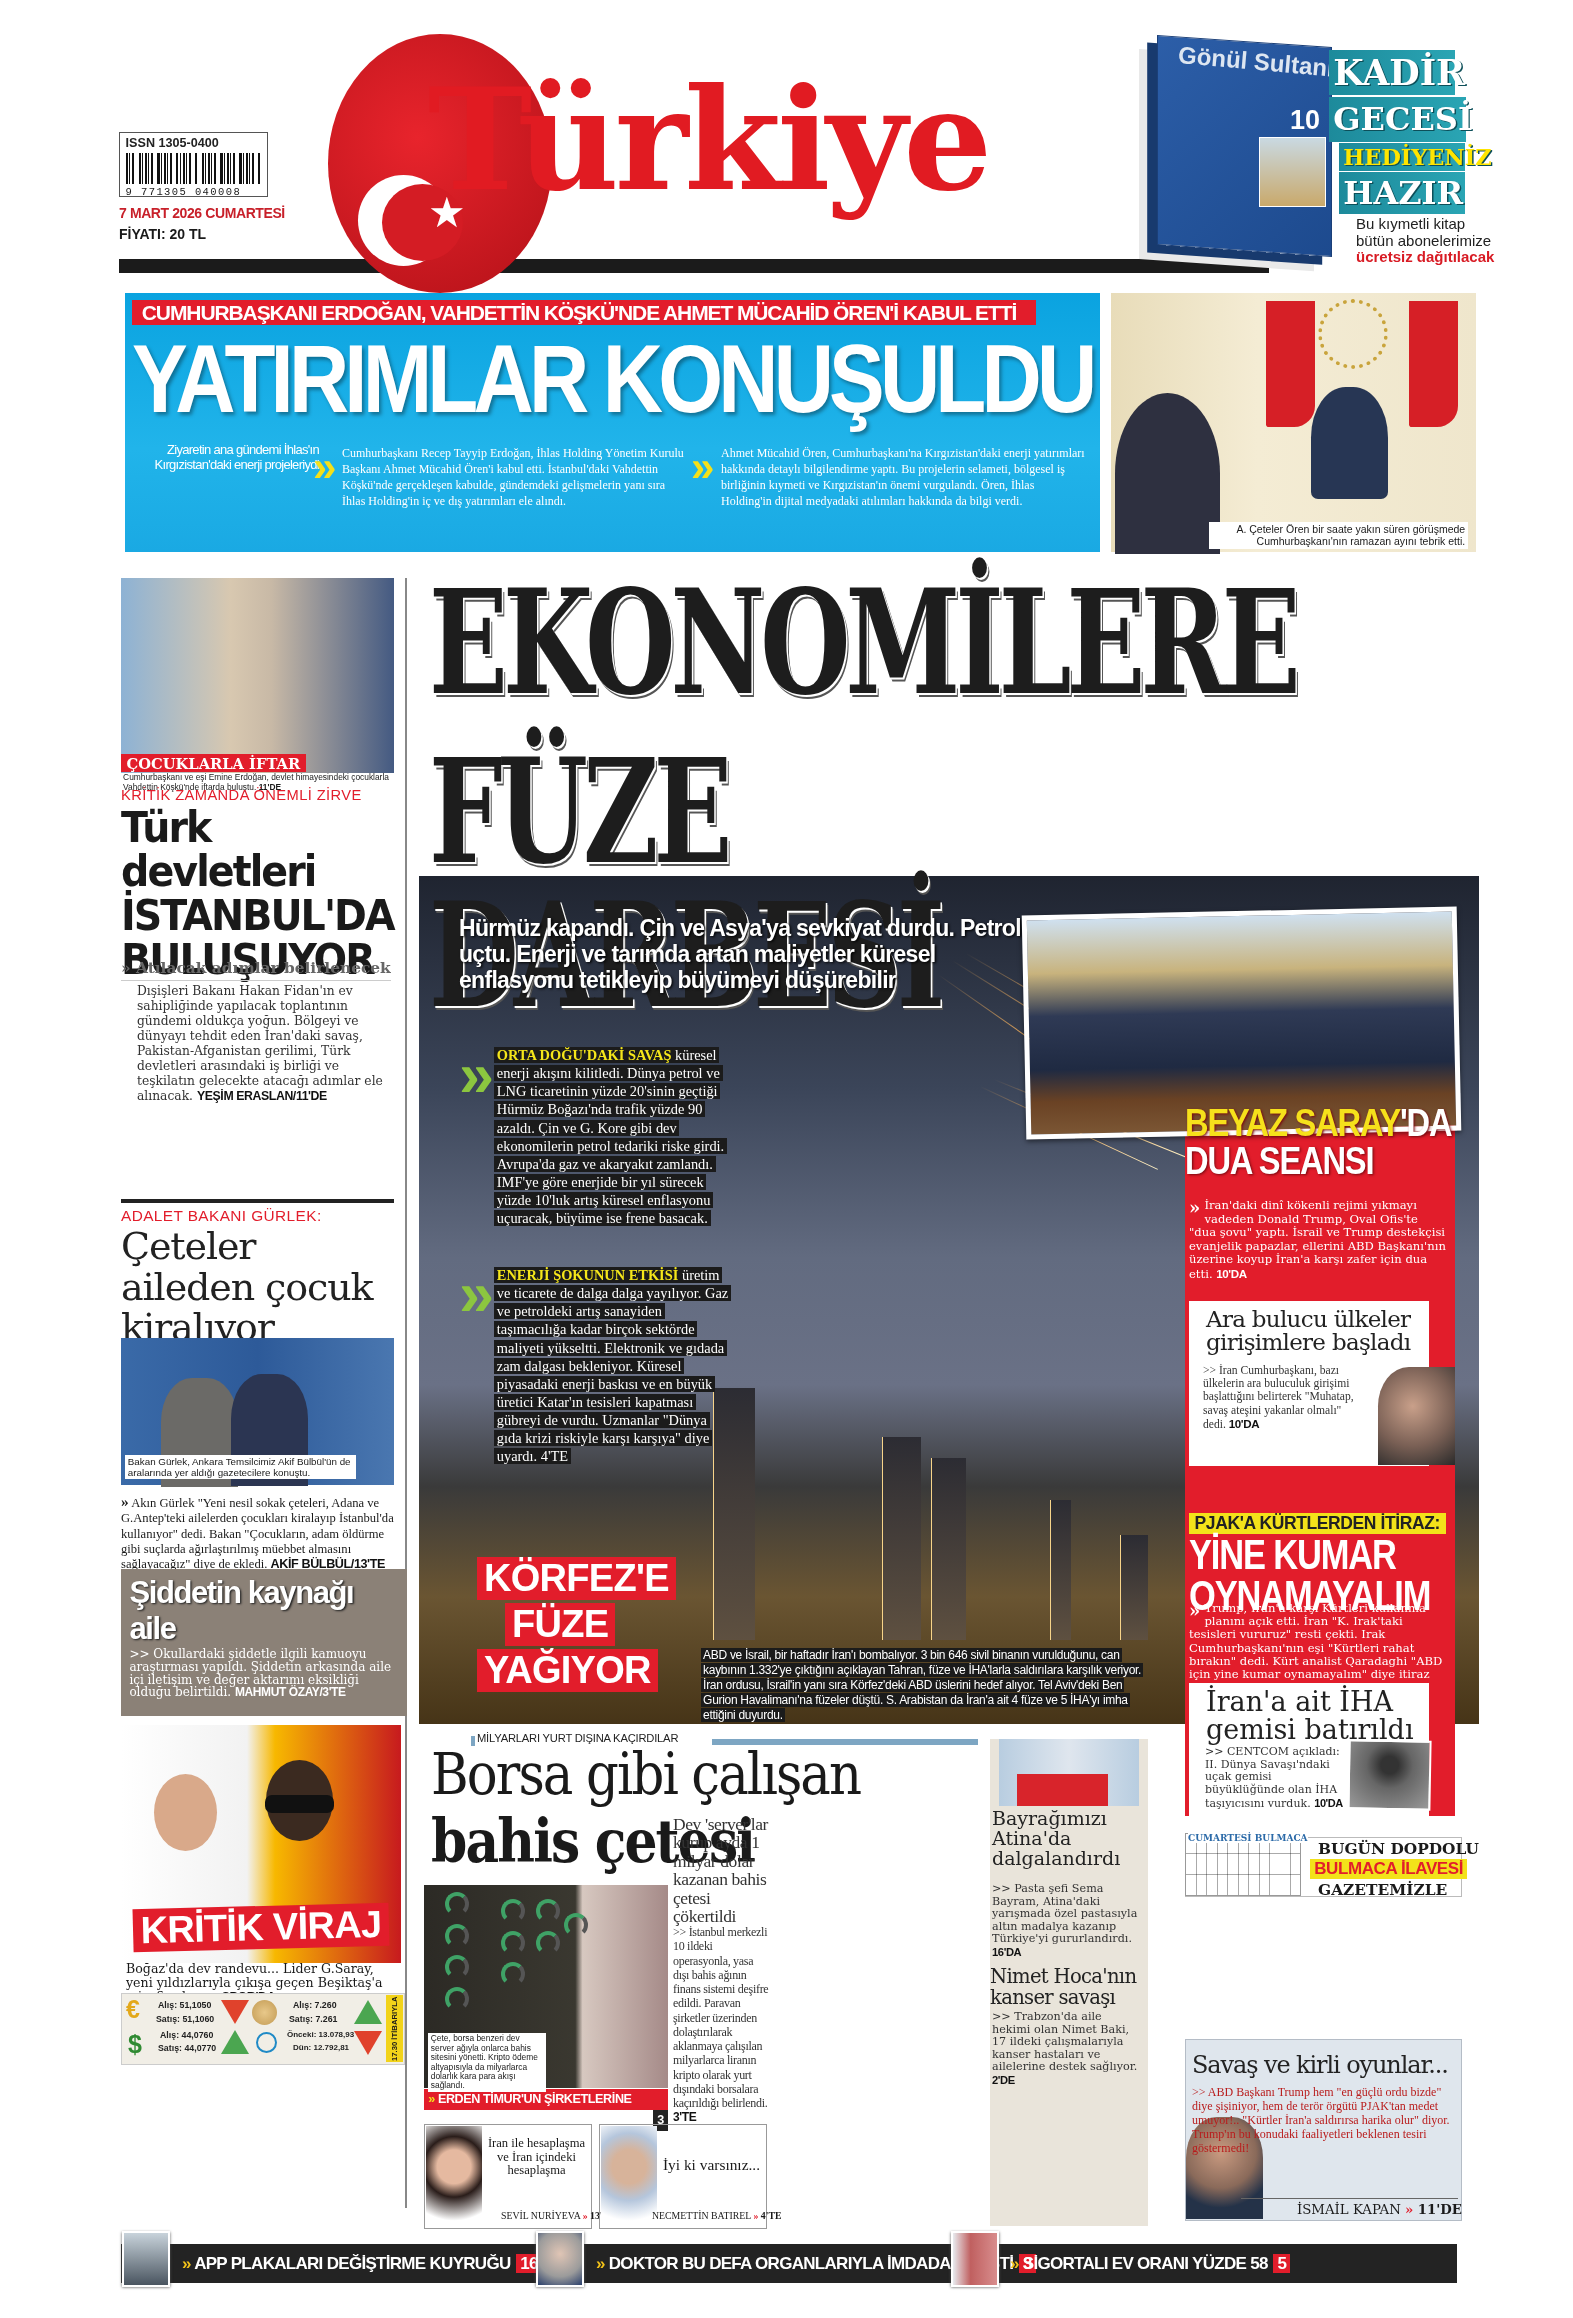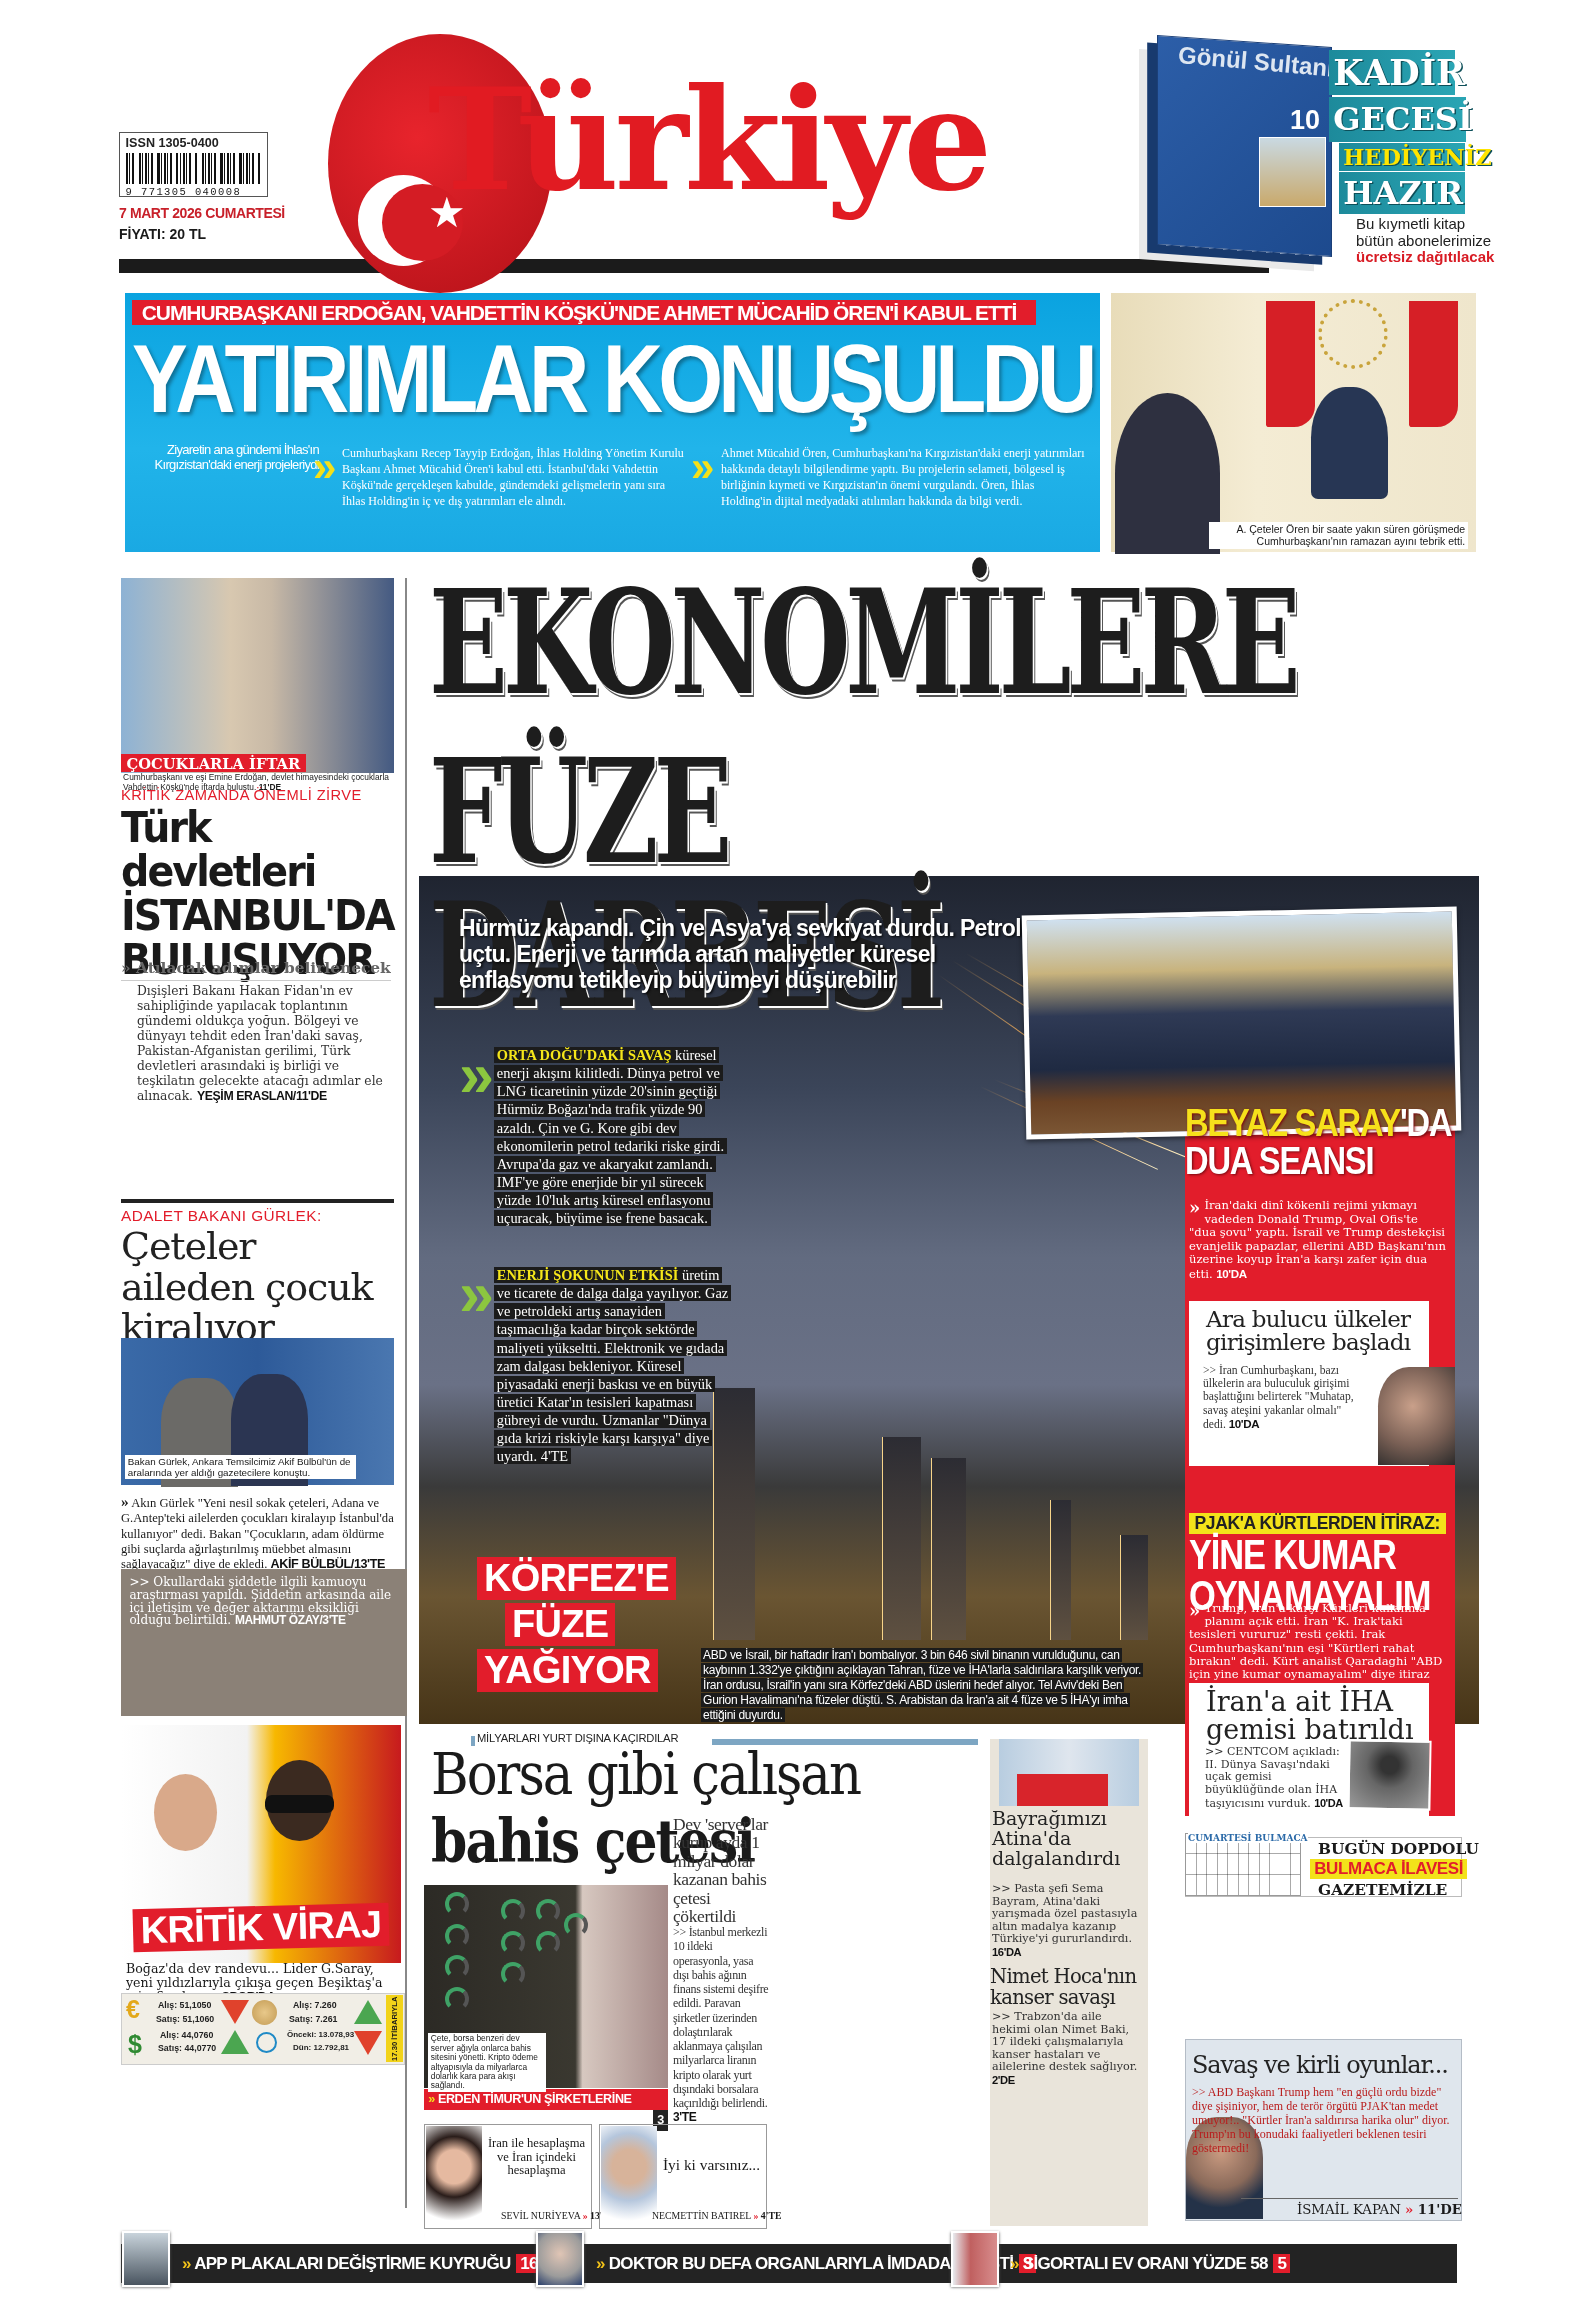--- a/index.html
+++ b/index.html
@@ -232,20 +232,21 @@
 <div class="abs" id="zirve-p"><span>Dışişleri Bakanı Hakan Fidan'ın ev sahipliğinde yapılacak toplantının gündemi oldukça yoğun. Bölgeyi ve dünyayı tehdit eden İran'daki savaş, Pakistan-Afganistan gerilimi, Türk devletleri arasındaki iş birliği ve teşkilatın gelecekte atacağı adımlar ele alınacak.</span> <span class="byline blk">YEŞİM ERASLAN/11'DE</span></div>
 <div class="abs" id="sep1"></div>
 <div class="abs" id="cete-k">ADALET BAKANI GÜRLEK:</div>
 <div class="abs" id="cete-h" style="width:277px">Çeteler aileden çocuk kiralıyor</div>
 <div class="abs" id="cete-photo"></div>
 <div class="abs" id="cete-p1"></div>
 <div class="abs" id="cete-p2"></div>
 <div class="abs" id="cete-cap">Bakan Gürlek, Ankara Temsilcimiz Akif Bülbül'ün de aralarında yer aldığı gazetecilere konuştu.</div>
 <div class="abs" id="cete-p"><span class="ch">»</span> <span>Akın Gürlek "Yeni nesil sokak çeteleri, Adana ve G.Antep'teki ailelerden çocukları kiralayıp İstanbul'da kullanıyor" dedi. Bakan "Çocukların, adam öldürme gibi suçlarda ağırlaştırılmış müebbet almasını sağlayacağız" diye de ekledi.</span> <span class="byline blk">AKİF BÜLBÜL/13'TE</span></div>
 <div class="abs" id="siddet">
+  <div id="siddet-h">Şiddetin kaynağı aile</div>
   <div id="siddet-p"><span>&gt;&gt; Okullardaki şiddetle ilgili kamuoyu araştırması yapıldı. Şiddetin arkasında aile içi iletişim ve değer aktarımı eksikliği olduğu belirtildi.</span> <b class="byline" style="color:#fff">MAHMUT ÖZAY/3'TE</b></div>
 </div>
 <div class="abs" id="spor-photo"></div>
 <div class="abs" id="spor-head1"></div>
 <div class="abs" id="spor-head2"></div>
 <div class="abs" id="spor-mask"></div>
 <div class="abs" id="spor-label">KRİTİK VİRAJ</div>
 <div class="abs" id="spor-p"><span>Boğaz'da dev randevu... Lider G.Saray, yeni yıldızlarıyla çıkışa geçen Beşiktaş'a misafir oluyor.</span> <b class="byline blk">SPOR'DA</b></div>
 
 <div class="abs" id="market"></div>

